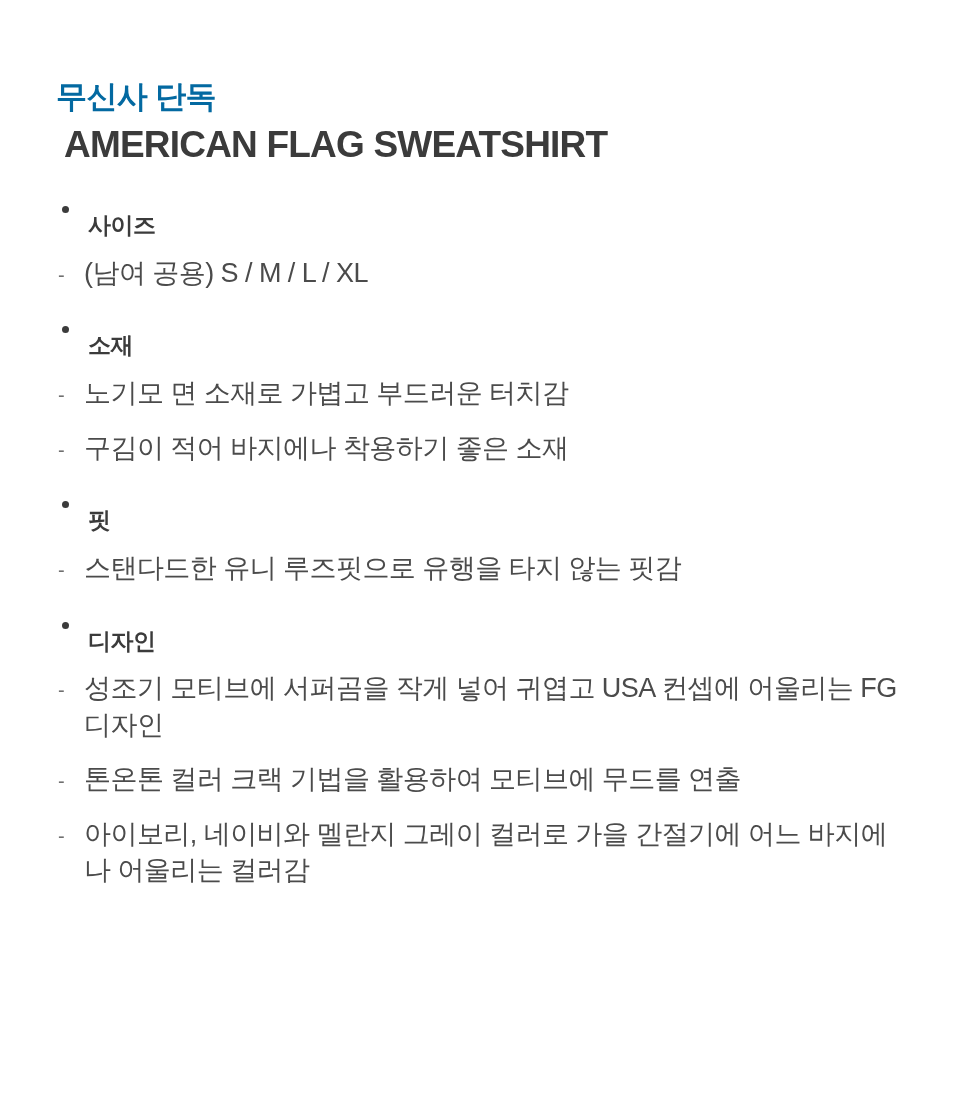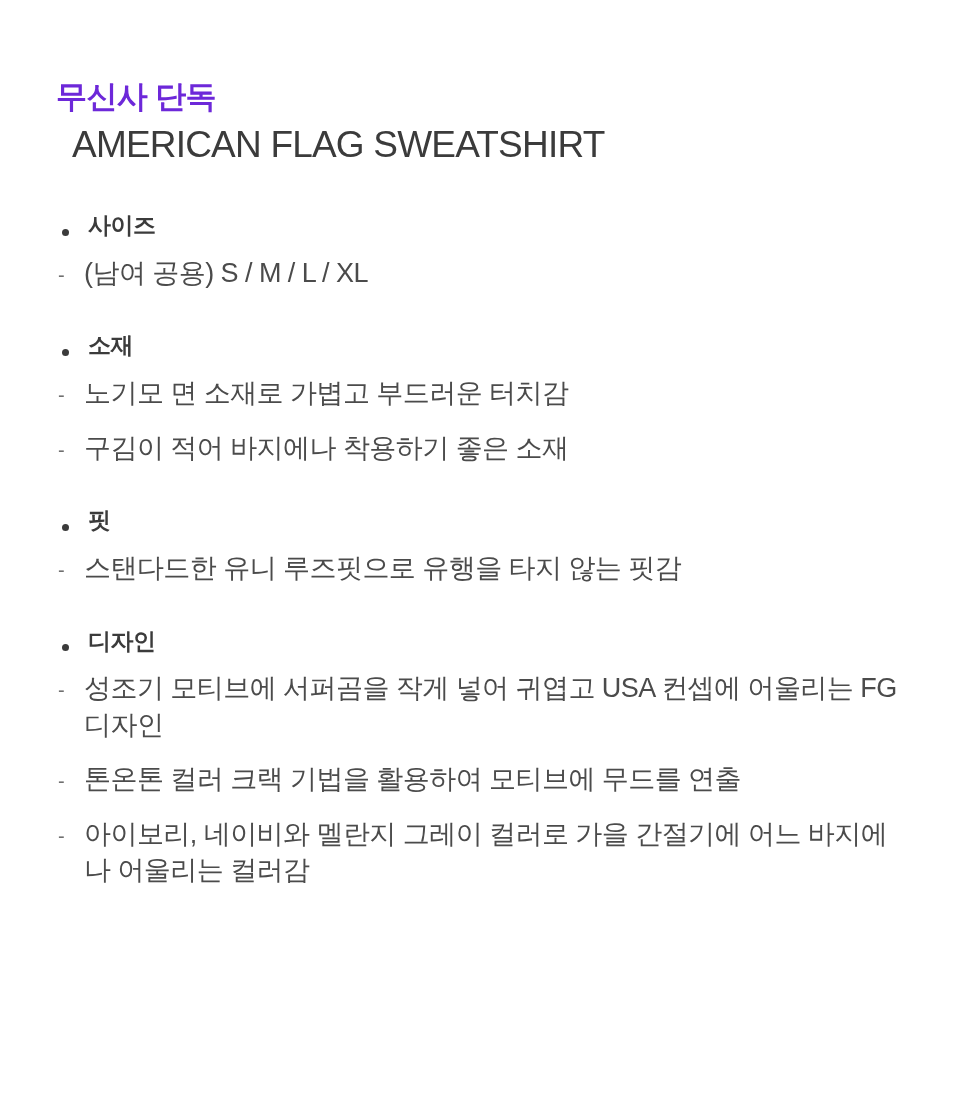--- a/index.html
+++ b/index.html
@@ -18,51 +18,51 @@
     position: relative;
     width: 960px;
     height: 1120px;
     box-sizing: border-box;
     padding: 78px 56px 0 56px;
   }
   .brand-line {
     font-size: 31px;
     font-weight: bold;
     letter-spacing: -0.6px;
-    color: #6d28d9;
+    color: #0369a1;
     line-height: 1.25;
     margin: 0;
   }
   .product-title {
     font-size: 37px;
-    font-weight: normal;
+    font-weight: bold;
     letter-spacing: -0.8px;
     color: #3b3b3b;
     line-height: 1.2;
-    margin: 6px 0 0 16px;
+    margin: 6px 0 0 8px;
   }
   .product-code {
     font-size: 22px;
     color: #c9c9c9;
     letter-spacing: -0.3px;
     margin: 10px 0 0 0;
     font-weight: normal;
   }
   .sections {
     margin-top: 44px;
   }
   .section {
     margin-bottom: 40px;
   }
   .section:last-child {
     margin-bottom: 0;
   }
   .section-heading {
     display: flex;
-    align-items: flex-end;
+    align-items: flex-start;
     margin: 2px 0 8px 0;
   }
   .bullet-dot {
     width: 7px;
     height: 7px;
     border-radius: 50%;
     background: #3b3b3b;
     margin-right: 19px;
     margin-left: 6px;
     flex: 0 0 auto;

